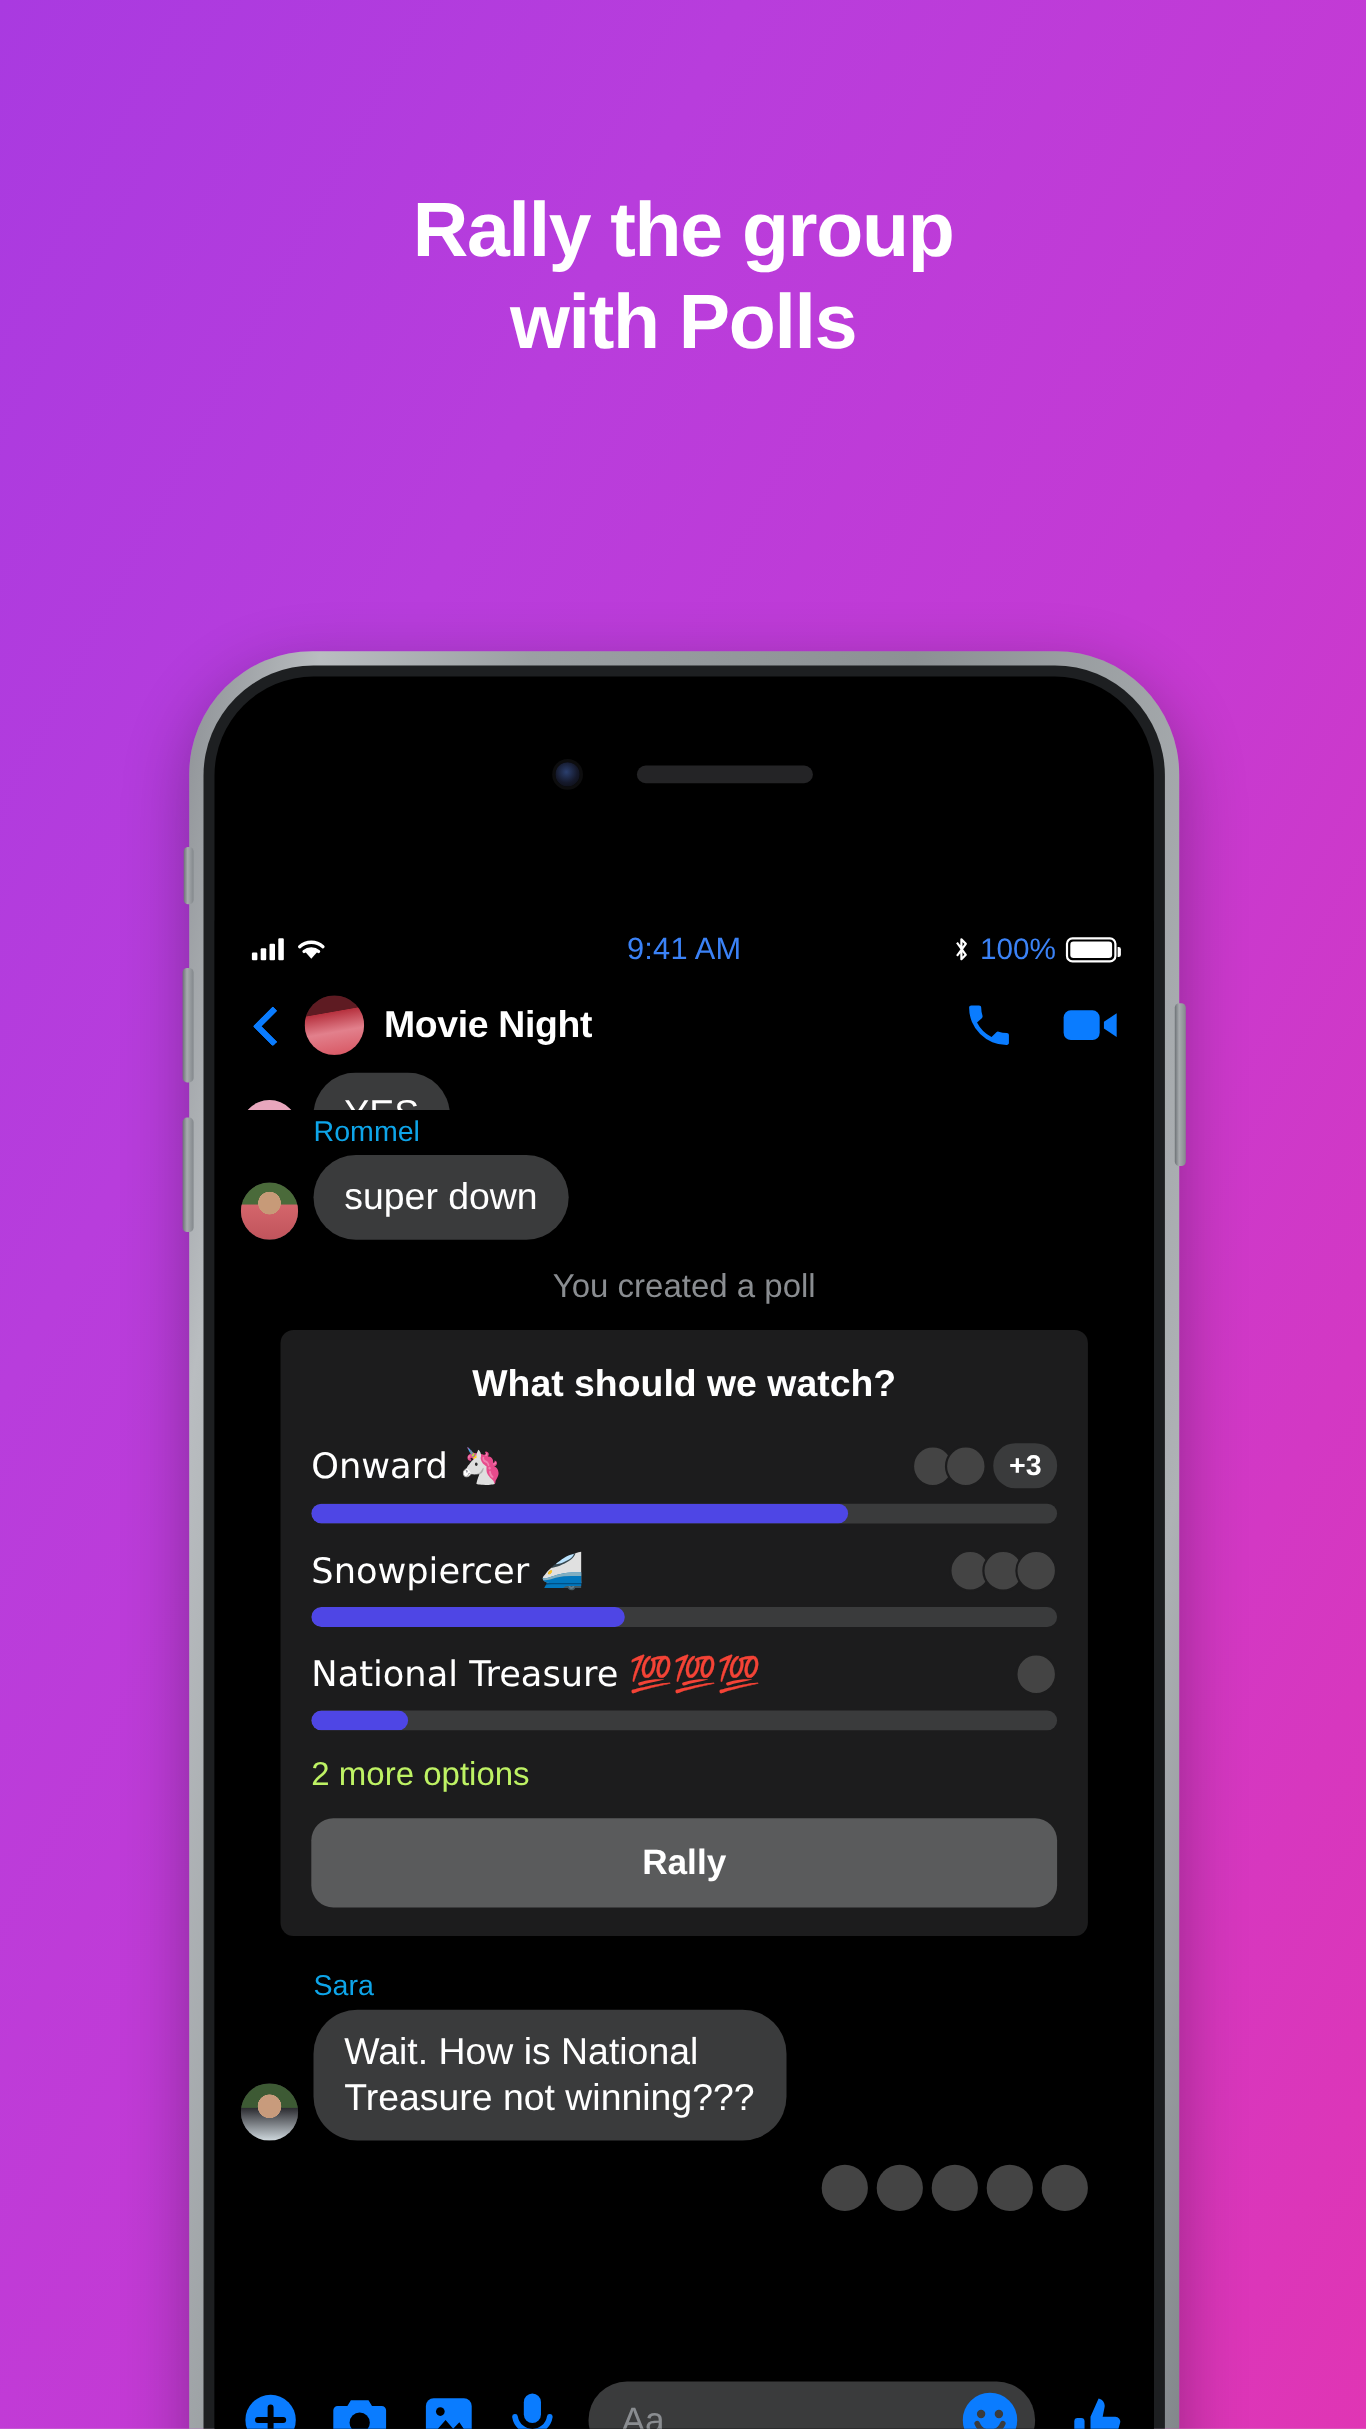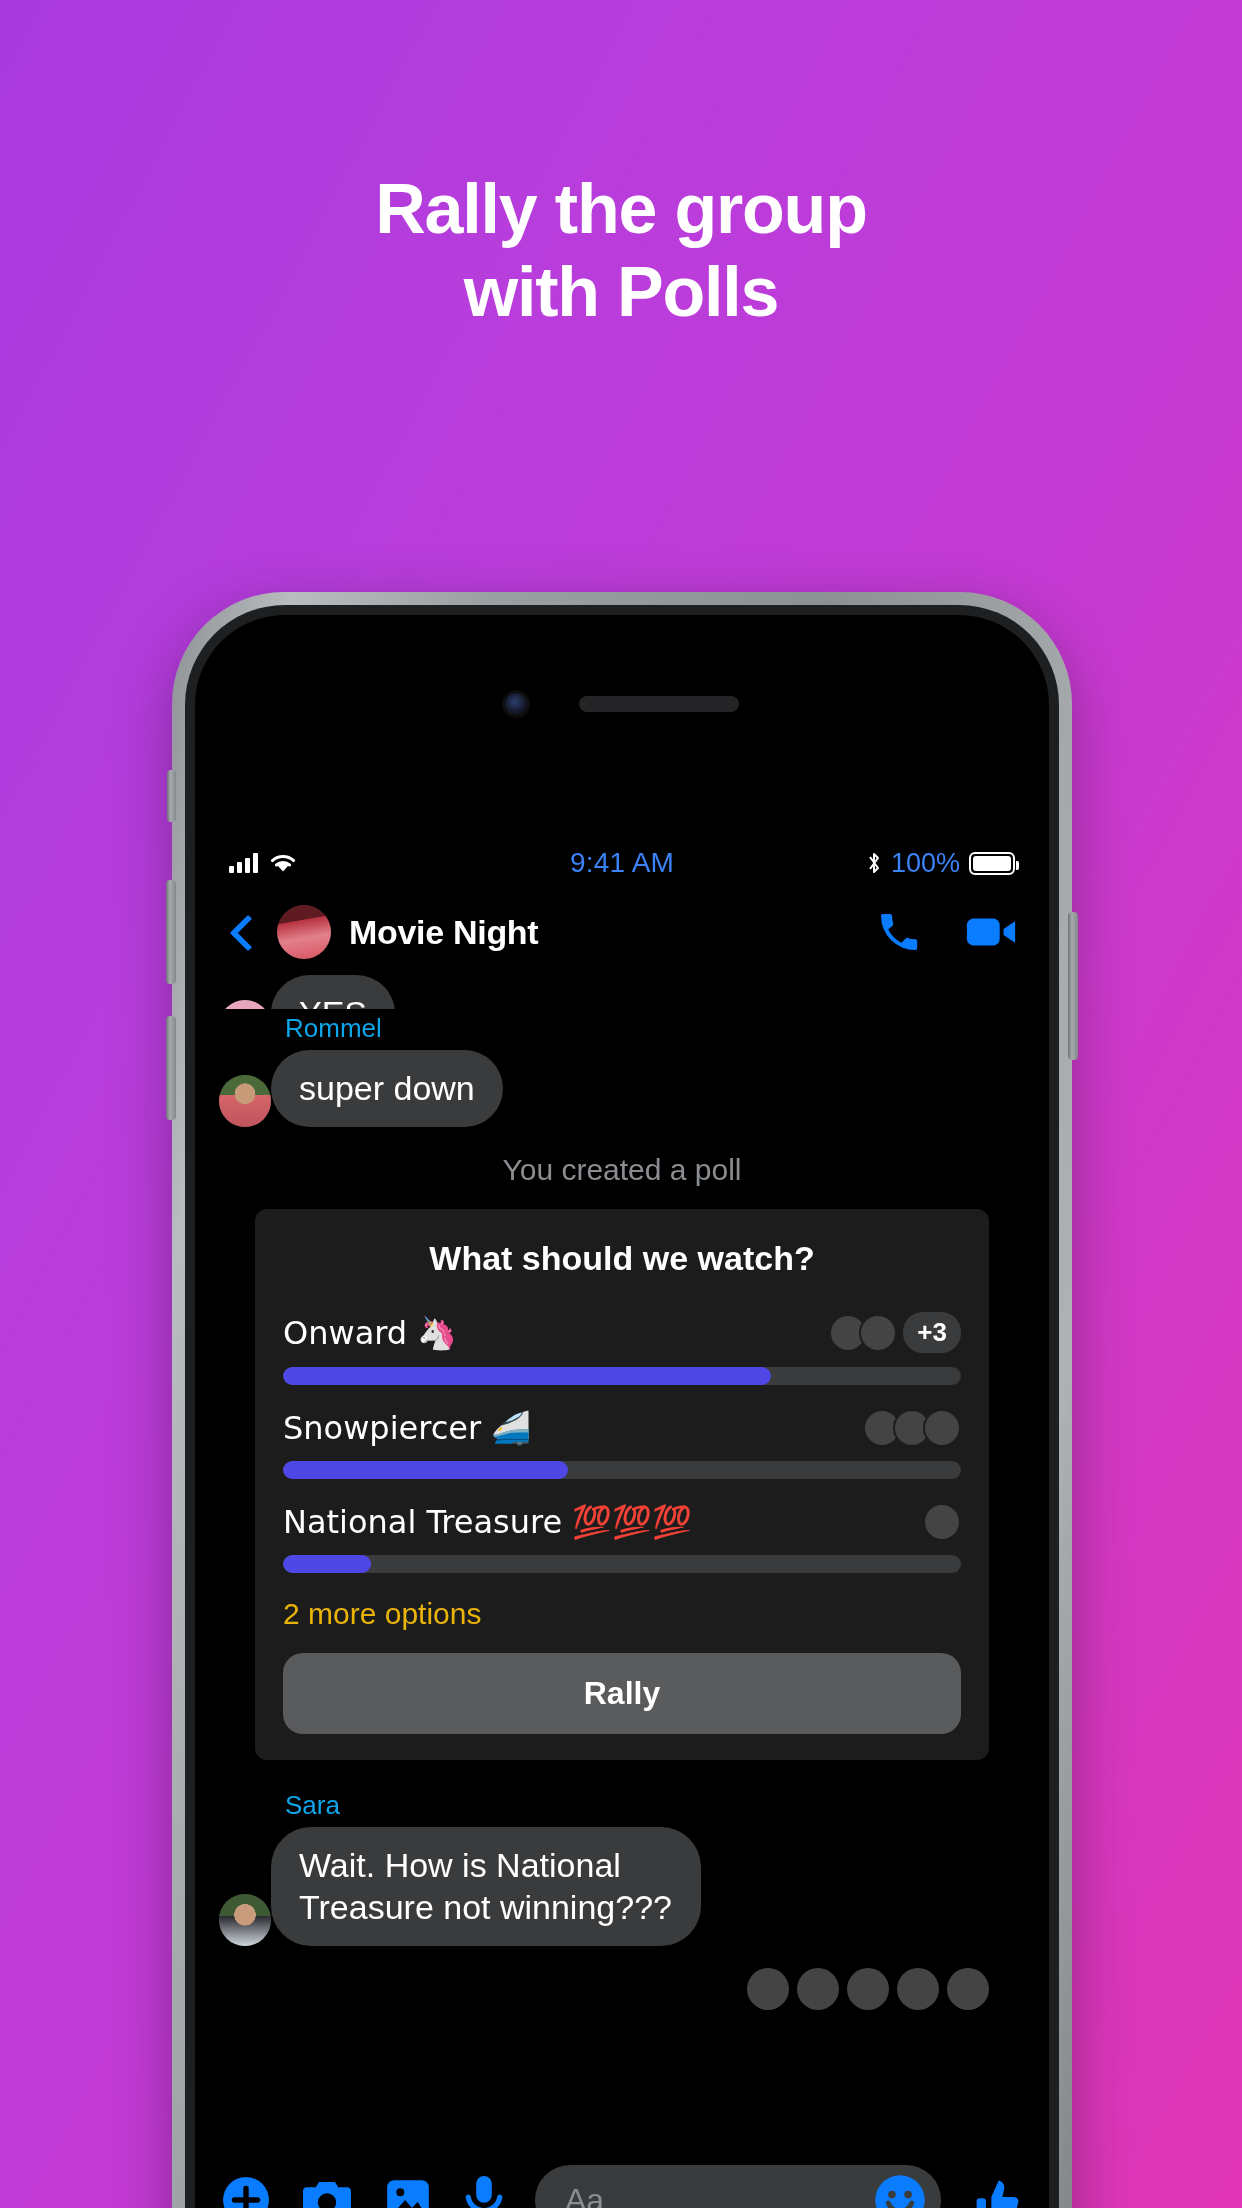--- a/index.html
+++ b/index.html
@@ -146,21 +146,21 @@
     letter-spacing: -0.3px;
   }
   .header-actions { margin-left: auto; display: flex; align-items: center; gap: 42px; }
   .ico-blue { fill: #0a7cff; }
 
   
   .messages {
     position: relative;
     padding: 0 24px;
   }
-  .msg-row { display: flex; align-items: flex-end; }
+  .msg-row { display: flex; align-items: flex-end; gap: 14px; }
   .msg-avatar {
     width: 52px; height: 52px; border-radius: 50%;
     flex: 0 0 auto; overflow: hidden; background:#333;
   }
   .sender-name {
     color: #0ea5e9; font-size: 26px;
     margin: 0 0 6px 66px;
   }
   .bubble {
     background: #3a3b3c;
@@ -209,21 +209,21 @@
   .voters .v:first-child { margin-left: 0; }
   .plus-pill {
     background: #3a3b3c; color: #fff;
     font-size: 26px; font-weight: bold;
     border-radius: 20px; padding: 5px 14px; margin-left: 6px;
   }
   .bar-track {
     height: 18px; background: #3a3b3c; border-radius: 10px; overflow: hidden;
   }
   .bar-fill { height: 100%; background: #4e46e5; border-radius: 10px; }
-  .more-options { color: #eab308; font-size: 30px; margin: 20px 0 22px; }
+  .more-options { color: #bef264; font-size: 30px; margin: 20px 0 22px; }
   .vote-btn {
     background: #5a5b5c; color: #fff;
     font-size: 32px; font-weight: bold;
     text-align: center; border-radius: 20px;
     padding: 22px 0;
     cursor: pointer;
   }
 
   
   .receipts {

